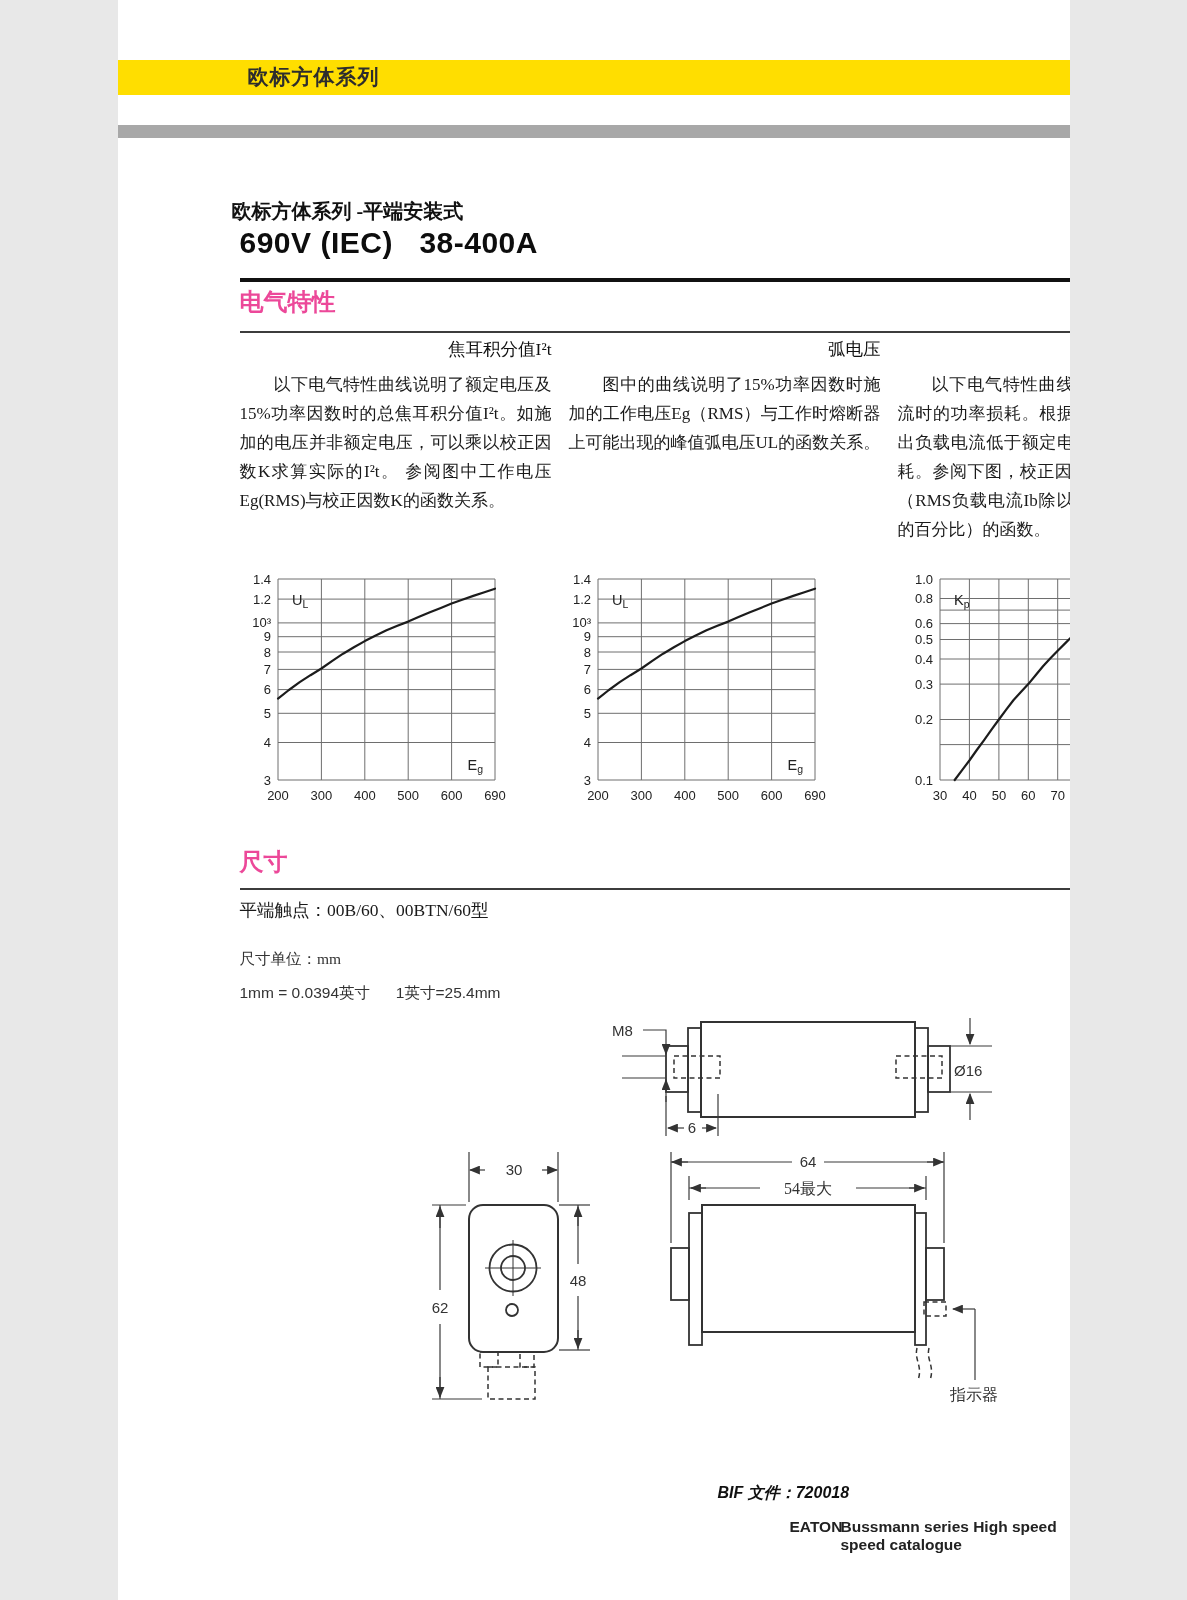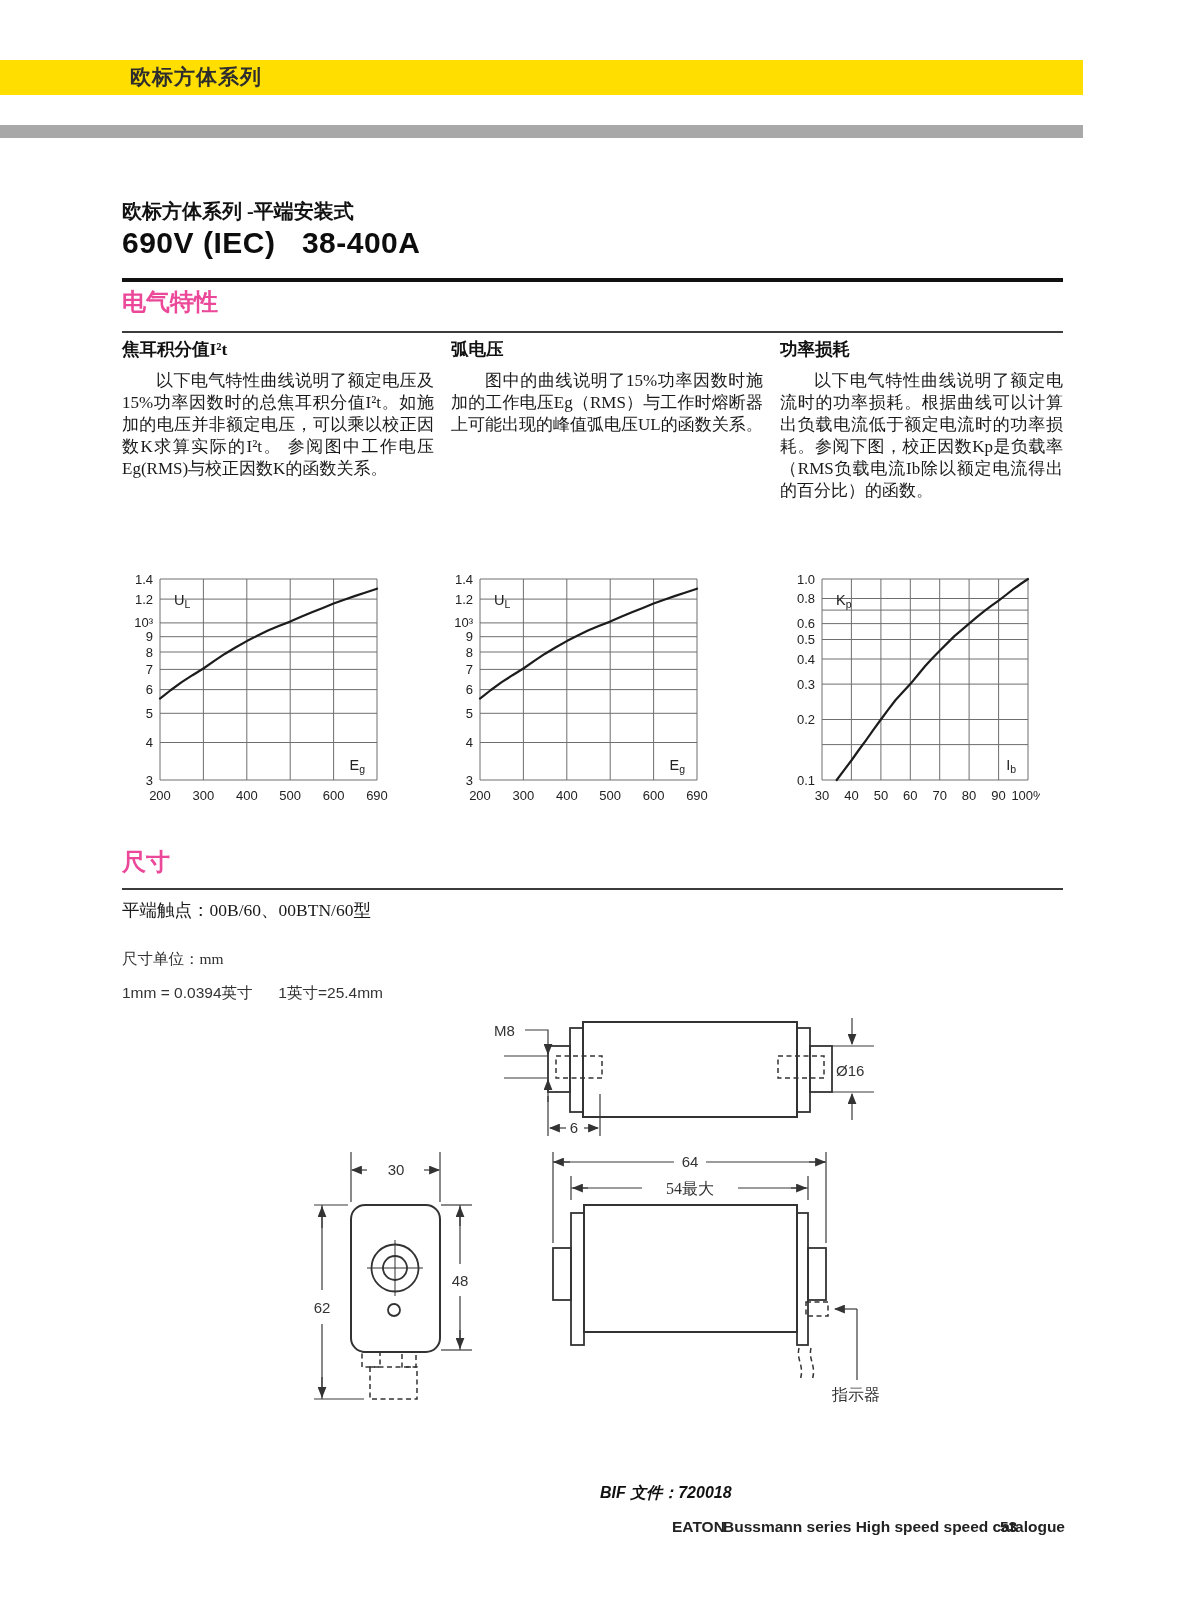--- a/index.html
+++ b/index.html
@@ -1,32 +1,32 @@
 <!DOCTYPE html>
 <html style="--banner-yellow: #FFDE00; --bar-gray: #A8A8A8;"><head>
 <meta charset="utf-8">
 <style>
   html,body{margin:0;padding:0;background:#e8e8e8;}
-  #page{position:relative;width:1187px;height:1600px;background:#ffffff;margin:0 auto;
+  #page{position:relative;width:952px;height:1600px;background:#ffffff;margin:0 auto;
         font-family:"Liberation Sans",sans-serif;color:#1a1a1a;overflow:hidden;}
   .abs{position:absolute;}
   
   .banner{left:0;top:60px;width:1083px;height:35px;background:var(--banner-yellow,#FFDE00);}
   .banner-text{left:130px;top:63px;font-size:21px;font-weight:bold;color:#2d2d2d;letter-spacing:1px;}
   .graybar{left:0;top:125px;width:1083px;height:13px;background:var(--bar-gray,#A8A8A8);}
   
-  .subtitle{left:122px;top:198px;font-size:20px;font-weight:bold;font-family:"Liberation Serif",serif;color:#111;}
+  .subtitle{left:114px;top:198px;font-size:20px;font-weight:bold;font-family:"Liberation Serif",serif;color:#111;}
   .pagetitle{left:122px;top:226px;font-size:30px;font-weight:bold;color:#0d0d0d;white-space:pre;letter-spacing:.5px;}
   .rule-thick{left:122px;top:278px;width:941px;height:4px;background:#111;}
   .sec-title{left:122px;font-size:24px;font-weight:bold;font-family:"Liberation Serif",serif;color:#ec4899;}
   .rule-thin{left:122px;width:941px;height:2px;background:#3c3c3c;}
   
   .col{top:337px;font-family:"Liberation Serif",serif;}
-  .col h3{margin:0;font-size:17.5px;font-weight:bold;color:#111;}
-  .col p{margin:9px 0 0 0;font-size:17px;line-height:22px;text-align:justify;text-indent:2em;color:#1a1a1a;}
+  .col h3{margin:0;font-size:17.5px;font-weight:normal;color:#111;text-align:right;}
+  .col p{margin:9px 0 0 0;font-size:17px;line-height:29px;text-align:justify;text-indent:2em;color:#1a1a1a;}
   
   .chart{position:absolute;}
   .chart svg{display:block;}
   .grid{stroke:#6e6e6e;stroke-width:1;}
   .curve{stroke:#1c1c1c;stroke-width:2.2;fill:none;stroke-linecap:round;stroke-linejoin:round;}
   .ylab,.xlab{font-family:"Liberation Sans",sans-serif;font-size:13px;fill:#222;}
   .ilab{font-family:"Liberation Sans",sans-serif;font-size:14.5px;fill:#222;}
   .isub{font-size:10.5px;}
   
   .contact{left:122px;top:898px;font-size:17.5px;font-family:"Liberation Serif",serif;}

